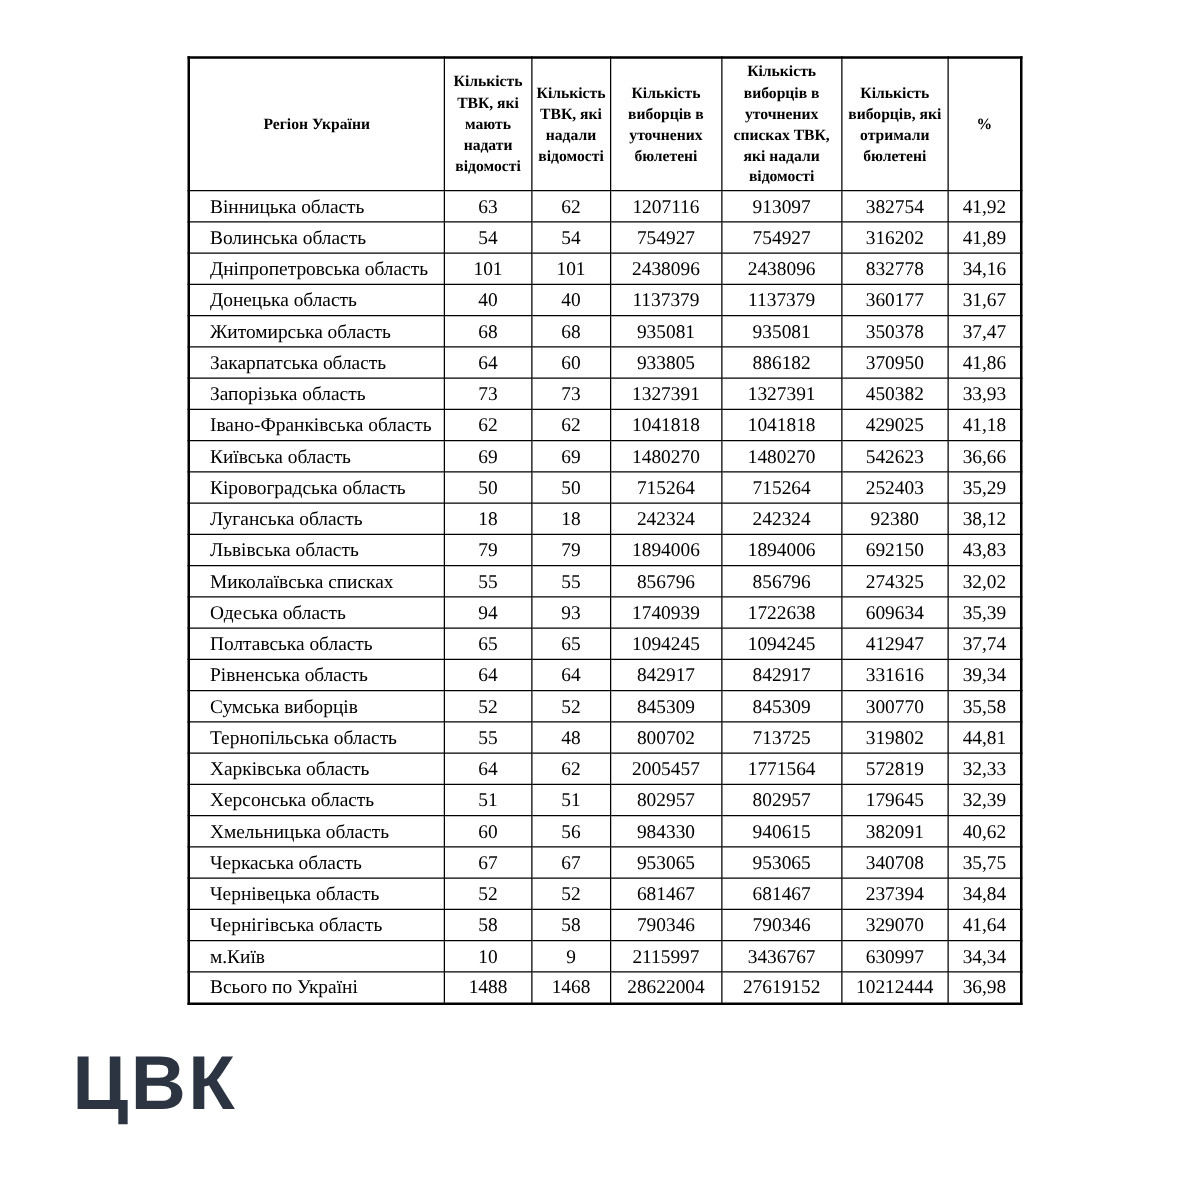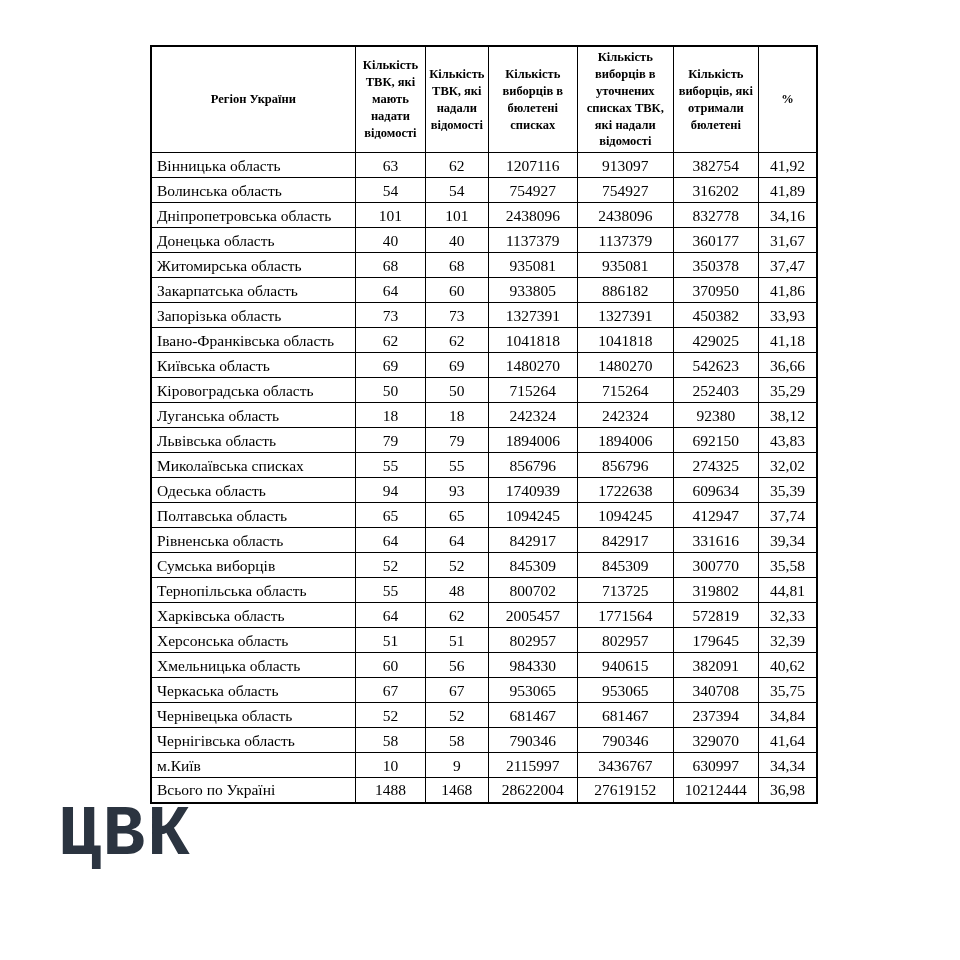--- a/index.html
+++ b/index.html
@@ -45,40 +45,40 @@
     height: 25px;
   }
   table.report td {
     font-size: 15.5px;
     line-height: 1.25;
     text-align: center;
     padding: 1px 2px;
   }
   table.report td.region {
     text-align: left;
-    padding-left: 5px;
+    padding-left: 16px;
     padding-right: 4px;
   }
   table.report tr.total td {
     font-weight: normal;
   }
   .col-region { width: 203px; }
   .col-twk-due { width: 70px; }
   .col-twk-rep { width: 62px; }
   .col-voters-lists { width: 89px; }
   .col-voters-rep { width: 95px; }
   .col-ballots { width: 85px; }
   .col-pct { width: 58px; }
   .logo {
     position: absolute;
     left: 58px;
-    top: 800px;
-    font-family: Liberation Mono, monospace;
+    top: 836px;
+    font-family: Liberation Sans, sans-serif;
     font-weight: bold;
-    font-size: 71px;
+    font-size: 61px;
     letter-spacing: 2px;
     line-height: 1;
   }
 </style>
 </head>
 <body>
 
 <div class="table-wrap">
   <table class="report">
     <colgroup>
@@ -88,21 +88,21 @@
       <col class="col-voters-lists">
       <col class="col-voters-rep">
       <col class="col-ballots">
       <col class="col-pct">
     </colgroup>
     <thead>
       <tr>
         <th>Регіон України</th>
         <th>Кількість ТВК, які мають надати відомості</th>
         <th>Кількість ТВК, які надали відомості</th>
-        <th>Кількість виборців в бюлетені списках</th>
+        <th>Кількість виборців в уточнених бюлетені</th>
         <th>Кількість виборців в уточнених списках ТВК, які надали відомості</th>
         <th>Кількість виборців, які отримали бюлетені</th>
         <th>%</th>
       </tr>
     </thead>
     <tbody id="table-body">
         <tr>
           <td class="region">Вінницька область</td>
           <td>63</td>
           <td>62</td>

